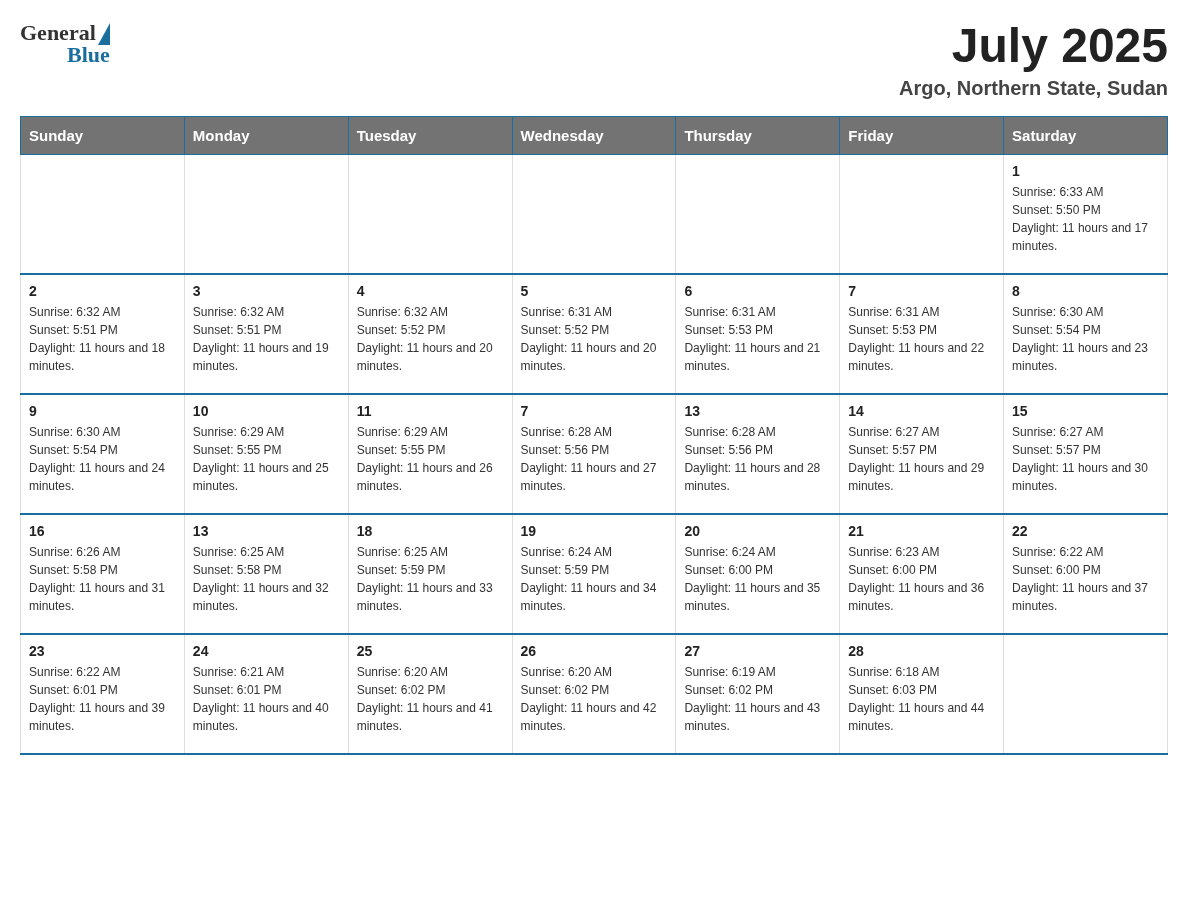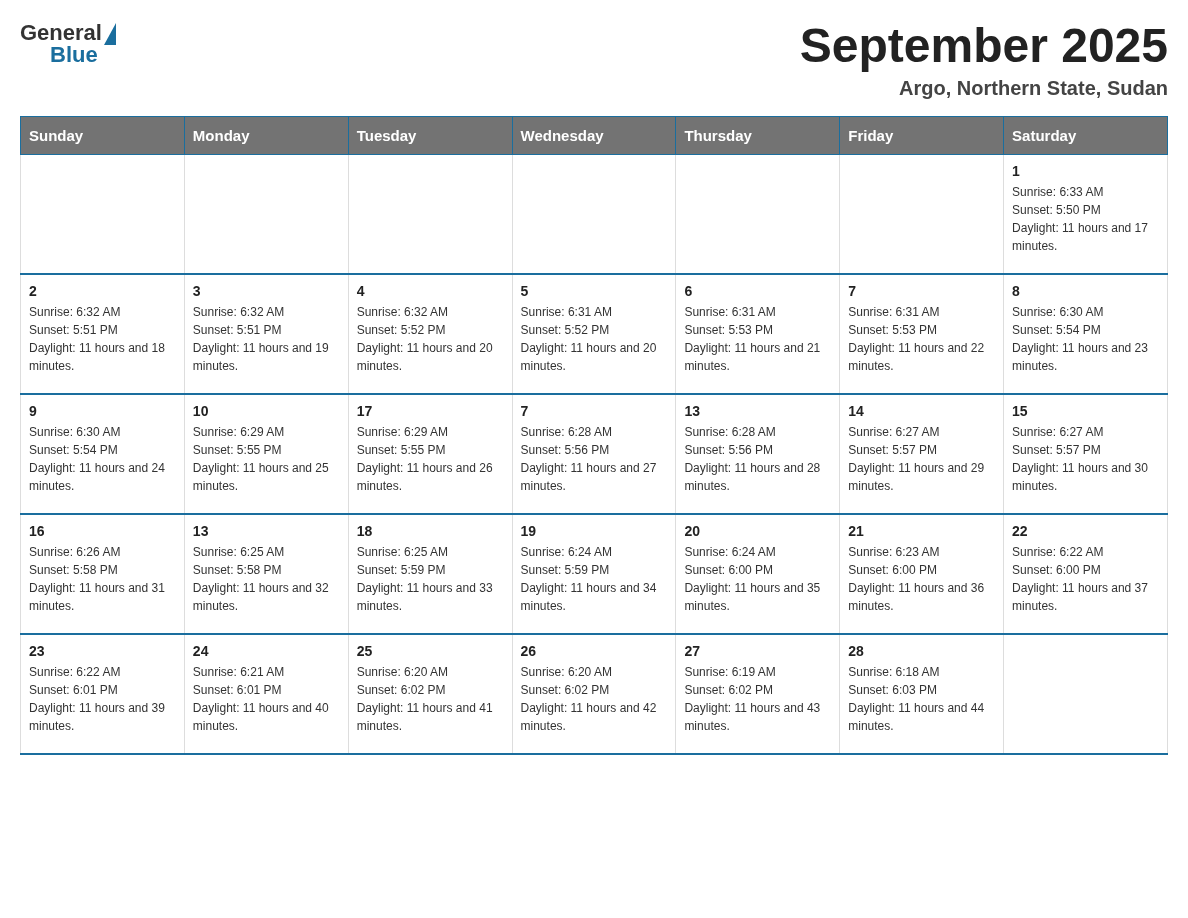--- a/index.html
+++ b/index.html
@@ -12,21 +12,22 @@
     }
     .header {
       display: flex;
       justify-content: space-between;
       align-items: flex-start;
       margin-bottom: 16px;
     }
     .logo {
       display: flex;
       flex-direction: column;
-      align-items: flex-start;
+      align-items: flex-end;
+      font-family: Liberation Serif, serif;
     }
     .logo-top {
       display: flex;
       align-items: center;
     }
     .logo-general {
       font-size: 22px;
       font-weight: bold;
       color: #333;
     }
@@ -113,21 +114,21 @@
 
 <div class="header">
   <div class="logo">
     <div class="logo-top">
       <span class="logo-general">General</span>
       <div class="logo-triangle"></div>
     </div>
     <span class="logo-blue">Blue</span>
   </div>
   <div class="title-area">
-    <div class="month-title">September 2025</div>
+    <div class="month-title">July 2025</div>
     <div class="location">Argo, Northern State, Sudan</div>
   </div>
 </div>
 
 <table class="calendar">
   <thead>
     <tr>
     <th>Sunday</th>
         <th>Monday</th>
         <th>Tuesday</th>
@@ -183,21 +184,21 @@
       <tr>
         <td>
           <span class="day-number">9</span>
           <div class="day-info">Sunrise: 6:30 AM<br>Sunset: 5:54 PM<br>Daylight: 11 hours and 24 minutes.</div>
         </td>
         <td>
           <span class="day-number">10</span>
           <div class="day-info">Sunrise: 6:29 AM<br>Sunset: 5:55 PM<br>Daylight: 11 hours and 25 minutes.</div>
         </td>
         <td>
-          <span class="day-number">17</span>
+          <span class="day-number">11</span>
           <div class="day-info">Sunrise: 6:29 AM<br>Sunset: 5:55 PM<br>Daylight: 11 hours and 26 minutes.</div>
         </td>
         <td>
           <span class="day-number">7</span>
           <div class="day-info">Sunrise: 6:28 AM<br>Sunset: 5:56 PM<br>Daylight: 11 hours and 27 minutes.</div>
         </td>
         <td>
           <span class="day-number">13</span>
           <div class="day-info">Sunrise: 6:28 AM<br>Sunset: 5:56 PM<br>Daylight: 11 hours and 28 minutes.</div>
         </td>

